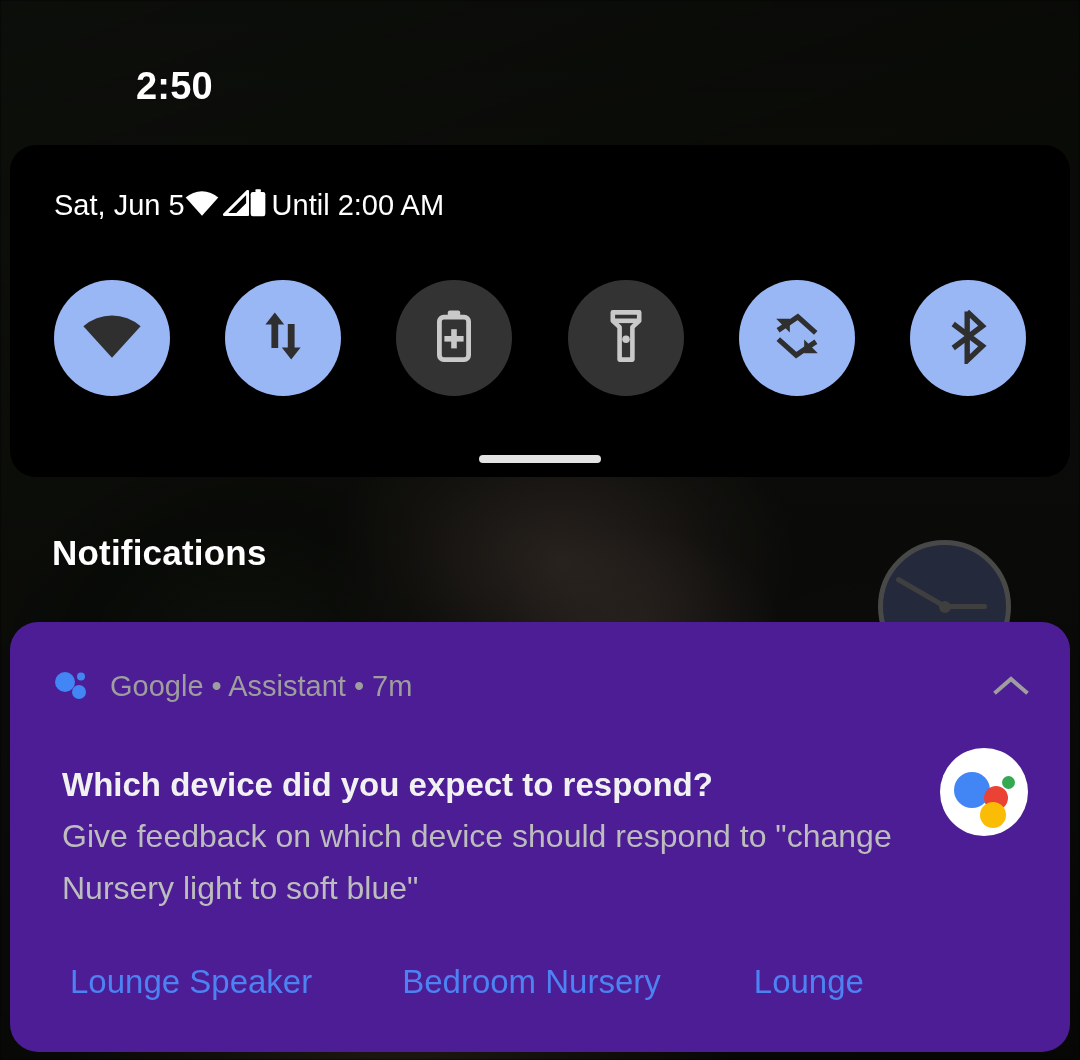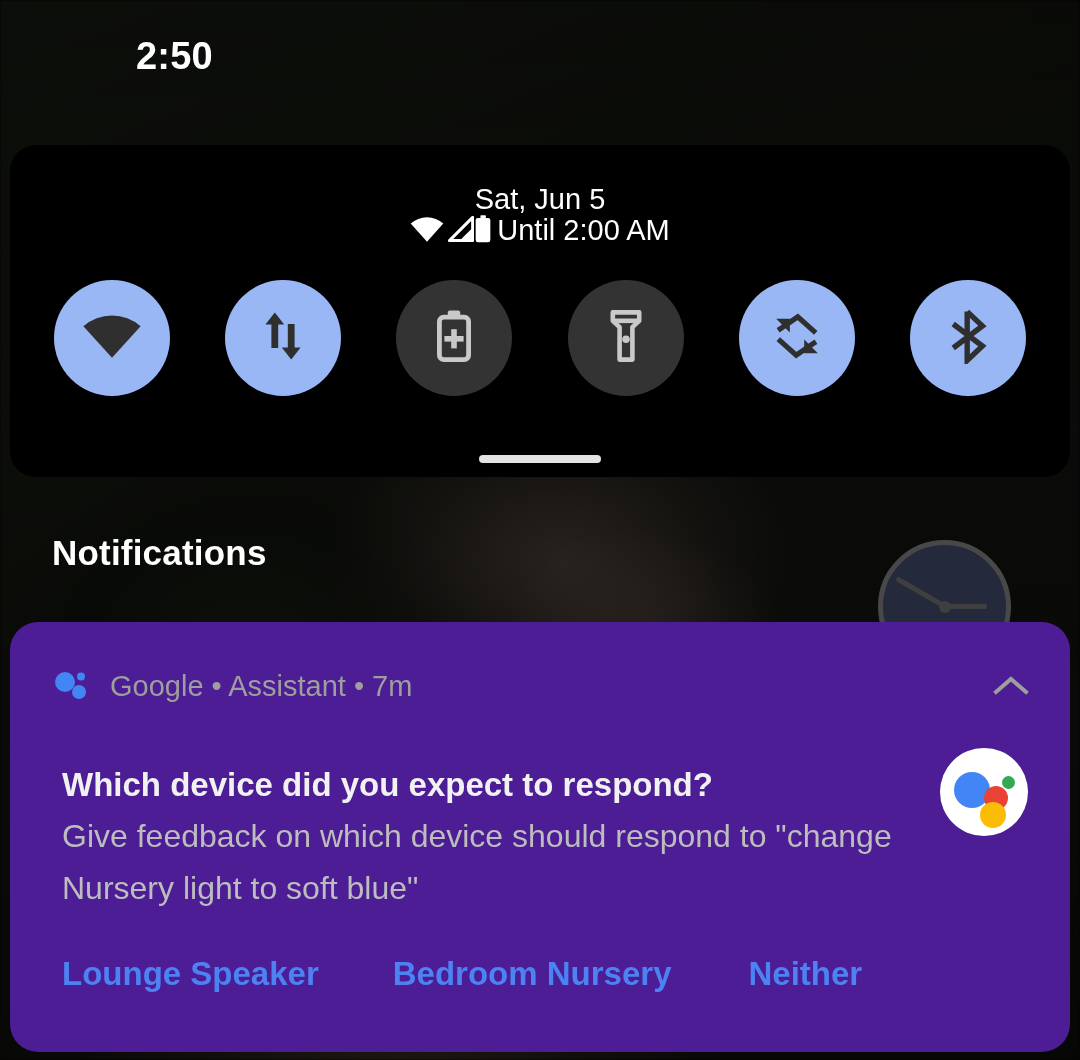--- a/index.html
+++ b/index.html
@@ -83,21 +83,21 @@
     height: 12px;
     margin: -6px 0 0 -6px;
     border-radius: 50%;
     background: #4b4b4b;
   }
 
   
   #status-clock {
     position: absolute;
     left: 136px;
-    top: 37px;
+    top: 67px;
     font-size: 38px;
     font-weight: 700;
     color: #ffffff;
     letter-spacing: 0.2px;
     line-height: 1;
   }
 
   
   #qs-panel {
     position: absolute;
@@ -111,21 +111,20 @@
   }
   #qs-header {
     position: absolute;
     left: 0; right: 0;
     top: 40px;
     height: 40px;
     display: flex;
     align-items: center;
     padding: 0 44px 0 44px;
     box-sizing: border-box;
-    flex-direction: column;
   }
   #qs-date {
     font-size: 29px;
     color: #ffffff;
     line-height: 1;
     white-space: nowrap;
   }
   #qs-status-icons {
     display: flex;
     align-items: center;
@@ -266,26 +265,26 @@
 
   #notif-actions {
     position: absolute;
     left: 52px;
     top: 332px;
     display: flex;
     align-items: center;
   }
   .notif-action {
     font-size: 33px;
-    font-weight: 700;
+    font-weight: 400;
     color: #4d82f3;
     background: none;
     border: none;
     padding: 0;
-    margin: 0;
+    margin: 8px;
     cursor: pointer;
     font-family: "Liberation Sans", "DejaVu Sans", sans-serif;
     white-space: nowrap;
     line-height: 1.2;
   }
   .action-gap-1 { width: 74px; }
   .action-gap-2 { width: 77px; }
 </style>
 </head>
 <body>
@@ -439,16 +438,16 @@
     <span class="avatar-dot" id="avatar-dot-red"></span>
     <span class="avatar-dot" id="avatar-dot-yellow"></span>
     <span class="avatar-dot" id="avatar-dot-green"></span>
   </div>
 
   <div id="notif-actions">
     <button class="notif-action">Lounge Speaker</button>
     <span class="action-gap-1"></span>
     <button class="notif-action">Bedroom Nursery</button>
     <span class="action-gap-2"></span>
-    <button class="notif-action">Neither</button>
+    <button class="notif-action">Lounge</button>
   </div>
 
 </div>
 
 </body></html>

